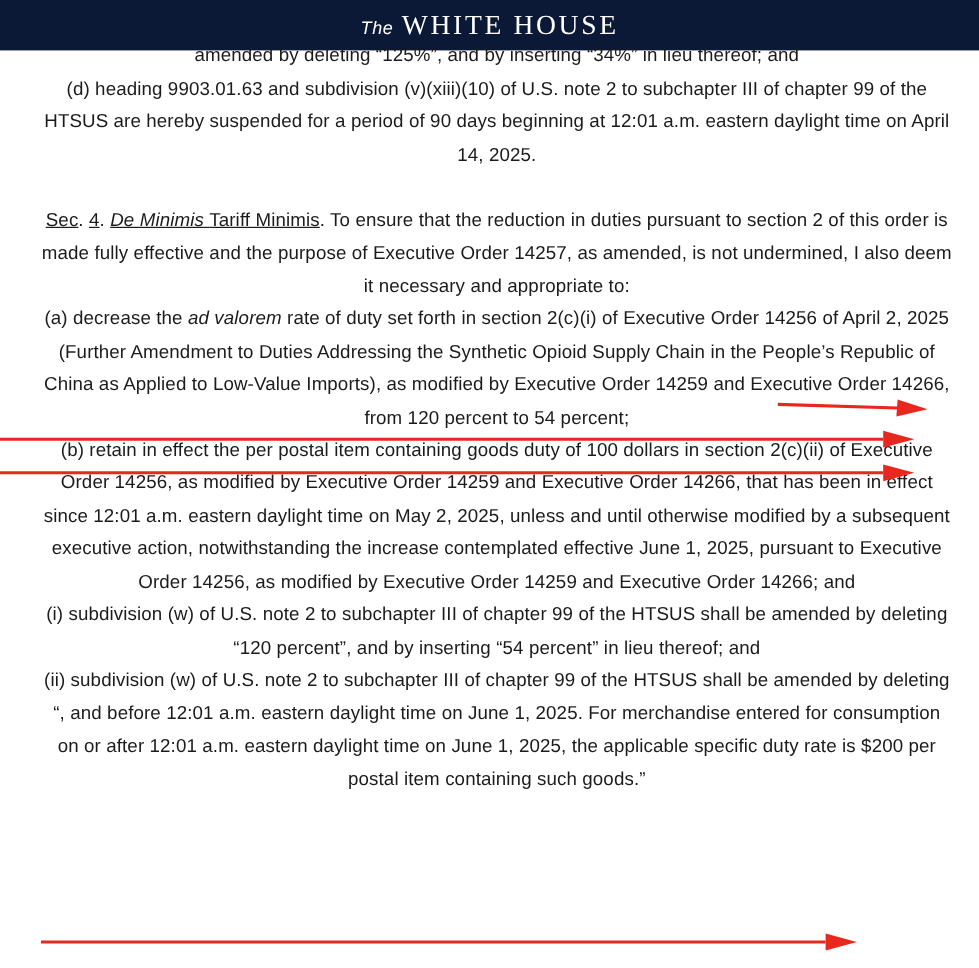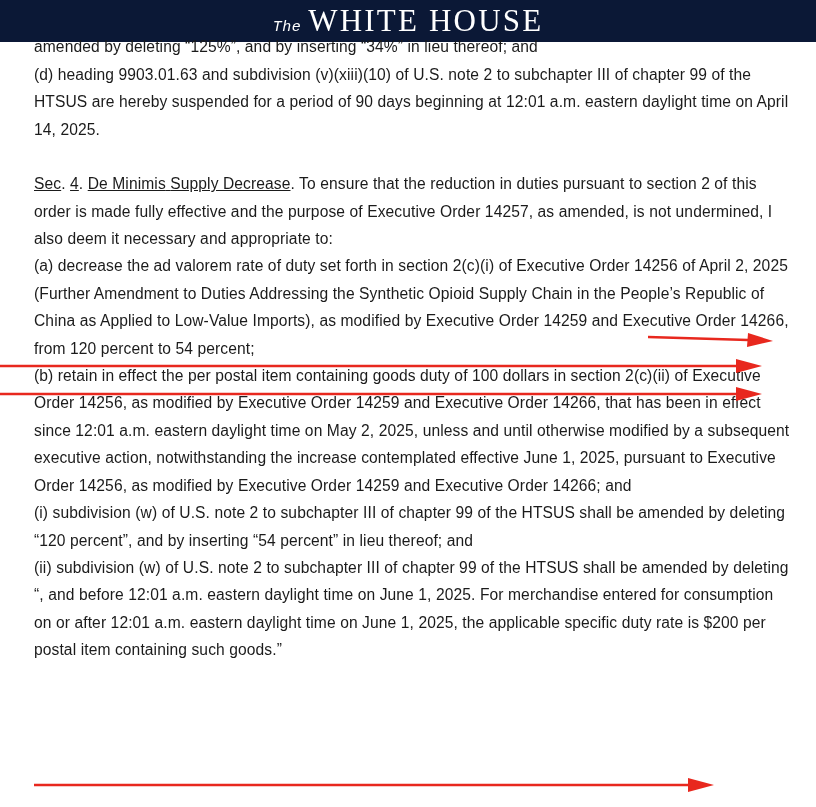--- a/index.html
+++ b/index.html
@@ -25,34 +25,35 @@
     box-sizing: border-box;
   }
   .brand {
     color: #ffffff;
     letter-spacing: 1.5px;
     display: flex;
     align-items: baseline;
     gap: 7px;
   }
   .brand .the {
-    font-family: Liberation Mono, monospace;
+    font-family: Liberation Sans, sans-serif;
     font-style: italic;
     font-size: 15px;
     letter-spacing: 0.5px;
   }
   .brand .wh {
     font-family: "Liberation Serif", serif;
-    font-size: 31px;
+    font-size: 23px;
     letter-spacing: 2.2px;
   }
   .doc {
     padding: 0 22px 0 34px;
     box-sizing: border-box;
     position: relative;
+    text-align: center;
   }
   p {
     margin: 0;
     font-size: 15.6px;
     line-height: 27.4px;
     color: #1b1b1b;
     letter-spacing: 0.1px;
   }
   .gap {
     height: 27px;
@@ -62,20 +63,21 @@
     overflow: hidden;
     height: 22px;
   }
   .top-clip p {
     margin-top: -6px;
   }
   .u {
     text-decoration: underline;
   }
   .i {
+    font-style: italic;
   }
   .arrow {
     position: absolute;
     height: 18px;
     pointer-events: none;
   }
   .arrow svg { display: block; }
 </style>
 </head>
 <body>
@@ -90,21 +92,21 @@
 <div class="doc">
 
   <div class="top-clip">
     <p>amended by deleting “125%”, and by inserting “34%” in lieu thereof; and</p>
   </div>
 
   <p>(d)  heading 9903.01.63 and subdivision (v)(xiii)(10) of U.S. note 2 to subchapter III of chapter 99 of the HTSUS are hereby suspended for a period of 90 days beginning at 12:01 a.m. eastern daylight time on April 14, 2025.</p>
 
   <div class="gap"></div>
 
-  <p><span class="u">Sec</span>. <span class="u">4</span>.  <span class="u i">De Minimis</span><span class="u">&nbsp;</span><span class="u">Supply Decrease</span><span>.  To ensure that the reduction in duties pursuant to section 2 of this order is made fully effective and the purpose of Executive Order 14257, as amended, is not undermined, I also deem it necessary and appropriate to:</span></p>
+  <p><span class="u">Sec</span>. <span class="u">4</span>.  <span class="u i">De Minimis</span><span class="u">&nbsp;</span><span class="u">Tariff Minimis</span><span>.  To ensure that the reduction in duties pursuant to section 2 of this order is made fully effective and the purpose of Executive Order 14257, as amended, is not undermined, I also deem it necessary and appropriate to:</span></p>
 
   <p><span>(a)  decrease the </span><span class="i">ad valorem</span><span> rate of duty set forth in section 2(c)(i) of Executive Order 14256 of April 2, 2025 (Further Amendment to Duties Addressing the Synthetic Opioid Supply Chain in the People’s Republic of China as Applied to Low-Value Imports), as modified by Executive Order 14259 and Executive Order 14266, from 120 percent to 54 percent;</span></p>
 
   <p>(b)  retain in effect the per postal item containing goods duty of 100 dollars in section 2(c)(ii) of Executive Order 14256, as modified by Executive Order 14259 and Executive Order 14266, that has been in effect since 12:01 a.m. eastern daylight time on May 2, 2025, unless and until otherwise modified by a subsequent executive action, notwithstanding the increase contemplated effective June 1, 2025, pursuant to Executive Order 14256, as modified by Executive Order 14259 and Executive Order 14266; and</p>
 
 
   <p>(i)   subdivision (w) of U.S. note 2 to subchapter III of chapter 99 of the HTSUS shall be amended by deleting “120 percent”, and by inserting “54 percent” in lieu thereof; and</p>
 
   <p>(ii)  subdivision (w) of U.S. note 2 to subchapter III of chapter 99 of the HTSUS shall be amended by deleting “, and before 12:01 a.m. eastern daylight time on June 1, 2025.  For merchandise entered for consumption on or after 12:01 a.m. eastern daylight time on June 1, 2025, the applicable specific duty rate is $200 per postal item containing such goods.”</p>
 

